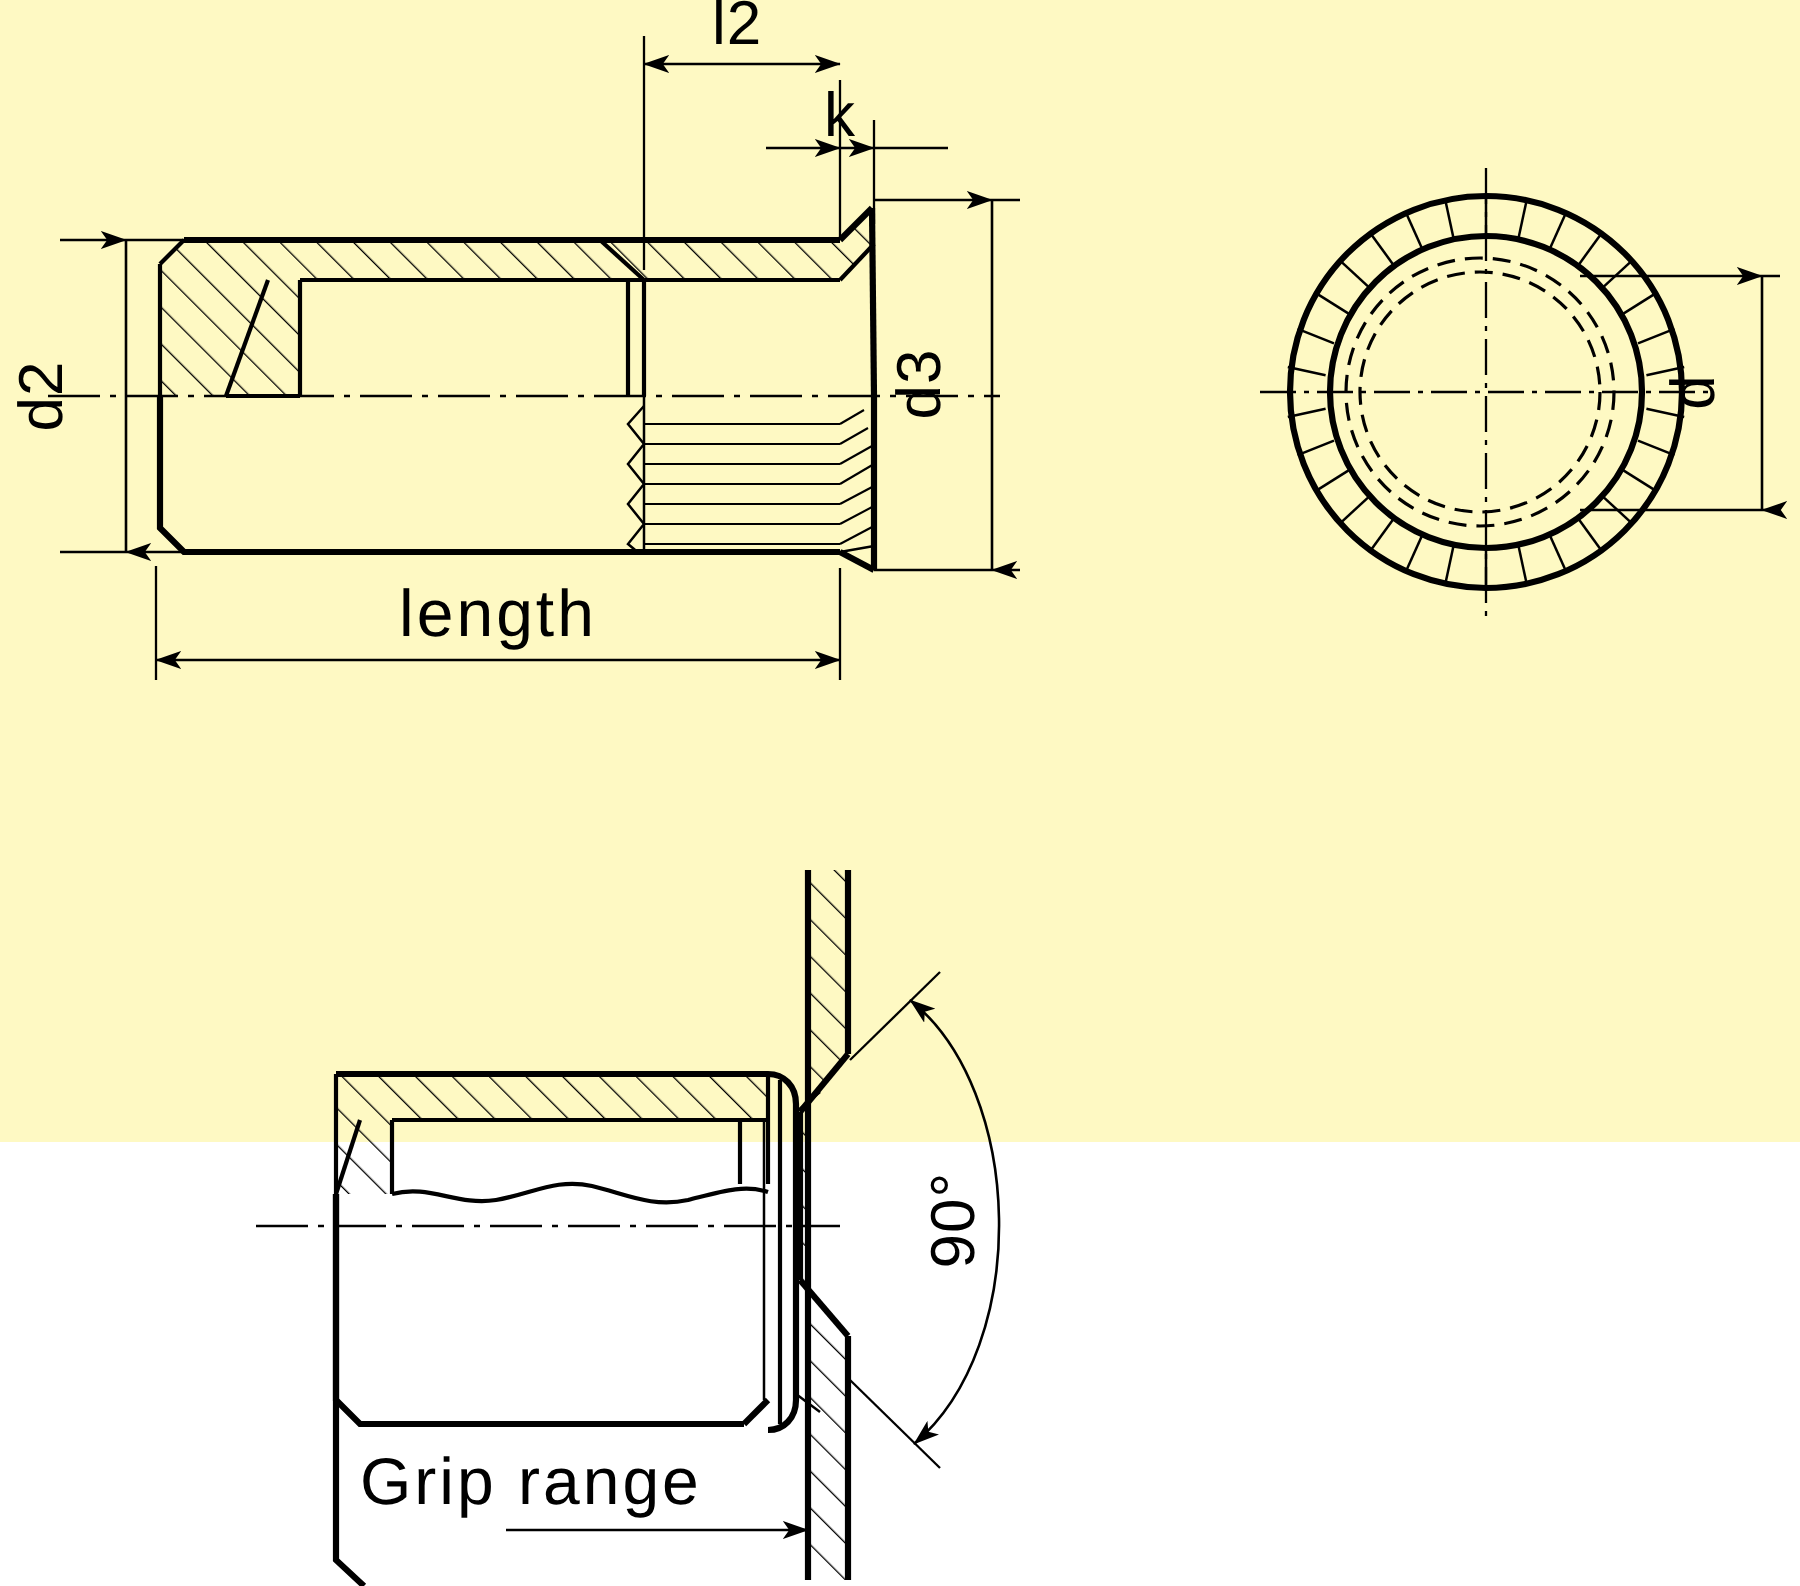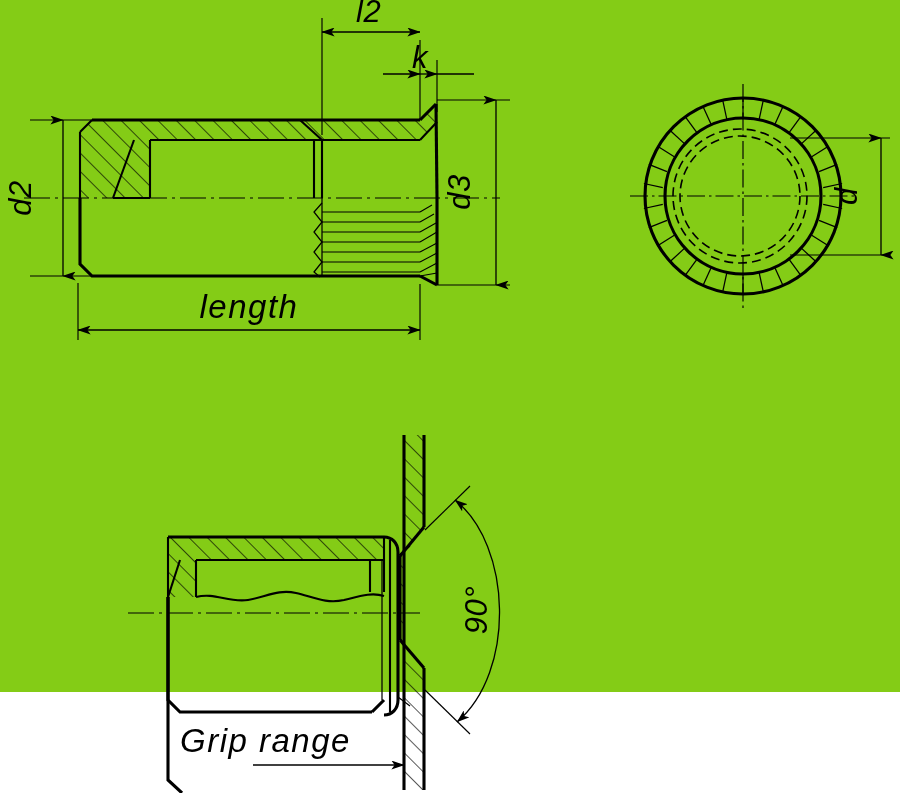--- a/index.html
+++ b/index.html
@@ -1,18 +1,18 @@
 <!DOCTYPE html>
 <html><head>
 <meta charset="utf-8">
 <style>
   html,body{margin:0;padding:0;background:#ffffff;}
   body{width:900px;height:793px;overflow:hidden;
        font-family:"Liberation Sans", sans-serif;}
-  #sheet{position:relative;width:900px;height:692px;background:#84cc16;font-style:italic;}
+  #sheet{position:relative;width:900px;height:571px;background:#fef9c3;}
   svg{display:block;}
   .ln{stroke:#000;fill:none;stroke-linecap:butt;}
   .thick{stroke-width:3.1;}
   .med{stroke-width:2.1;}
   .thin{stroke-width:1.25;}
   .hair{stroke-width:1.05;}
   .hatch{stroke:#000;stroke-width:1.25;fill:none;}
   .center{stroke:#000;stroke-width:1.15;fill:none;
           stroke-dasharray:26 5 3 5;}
   .centerS{stroke:#000;stroke-width:1.15;fill:none;

